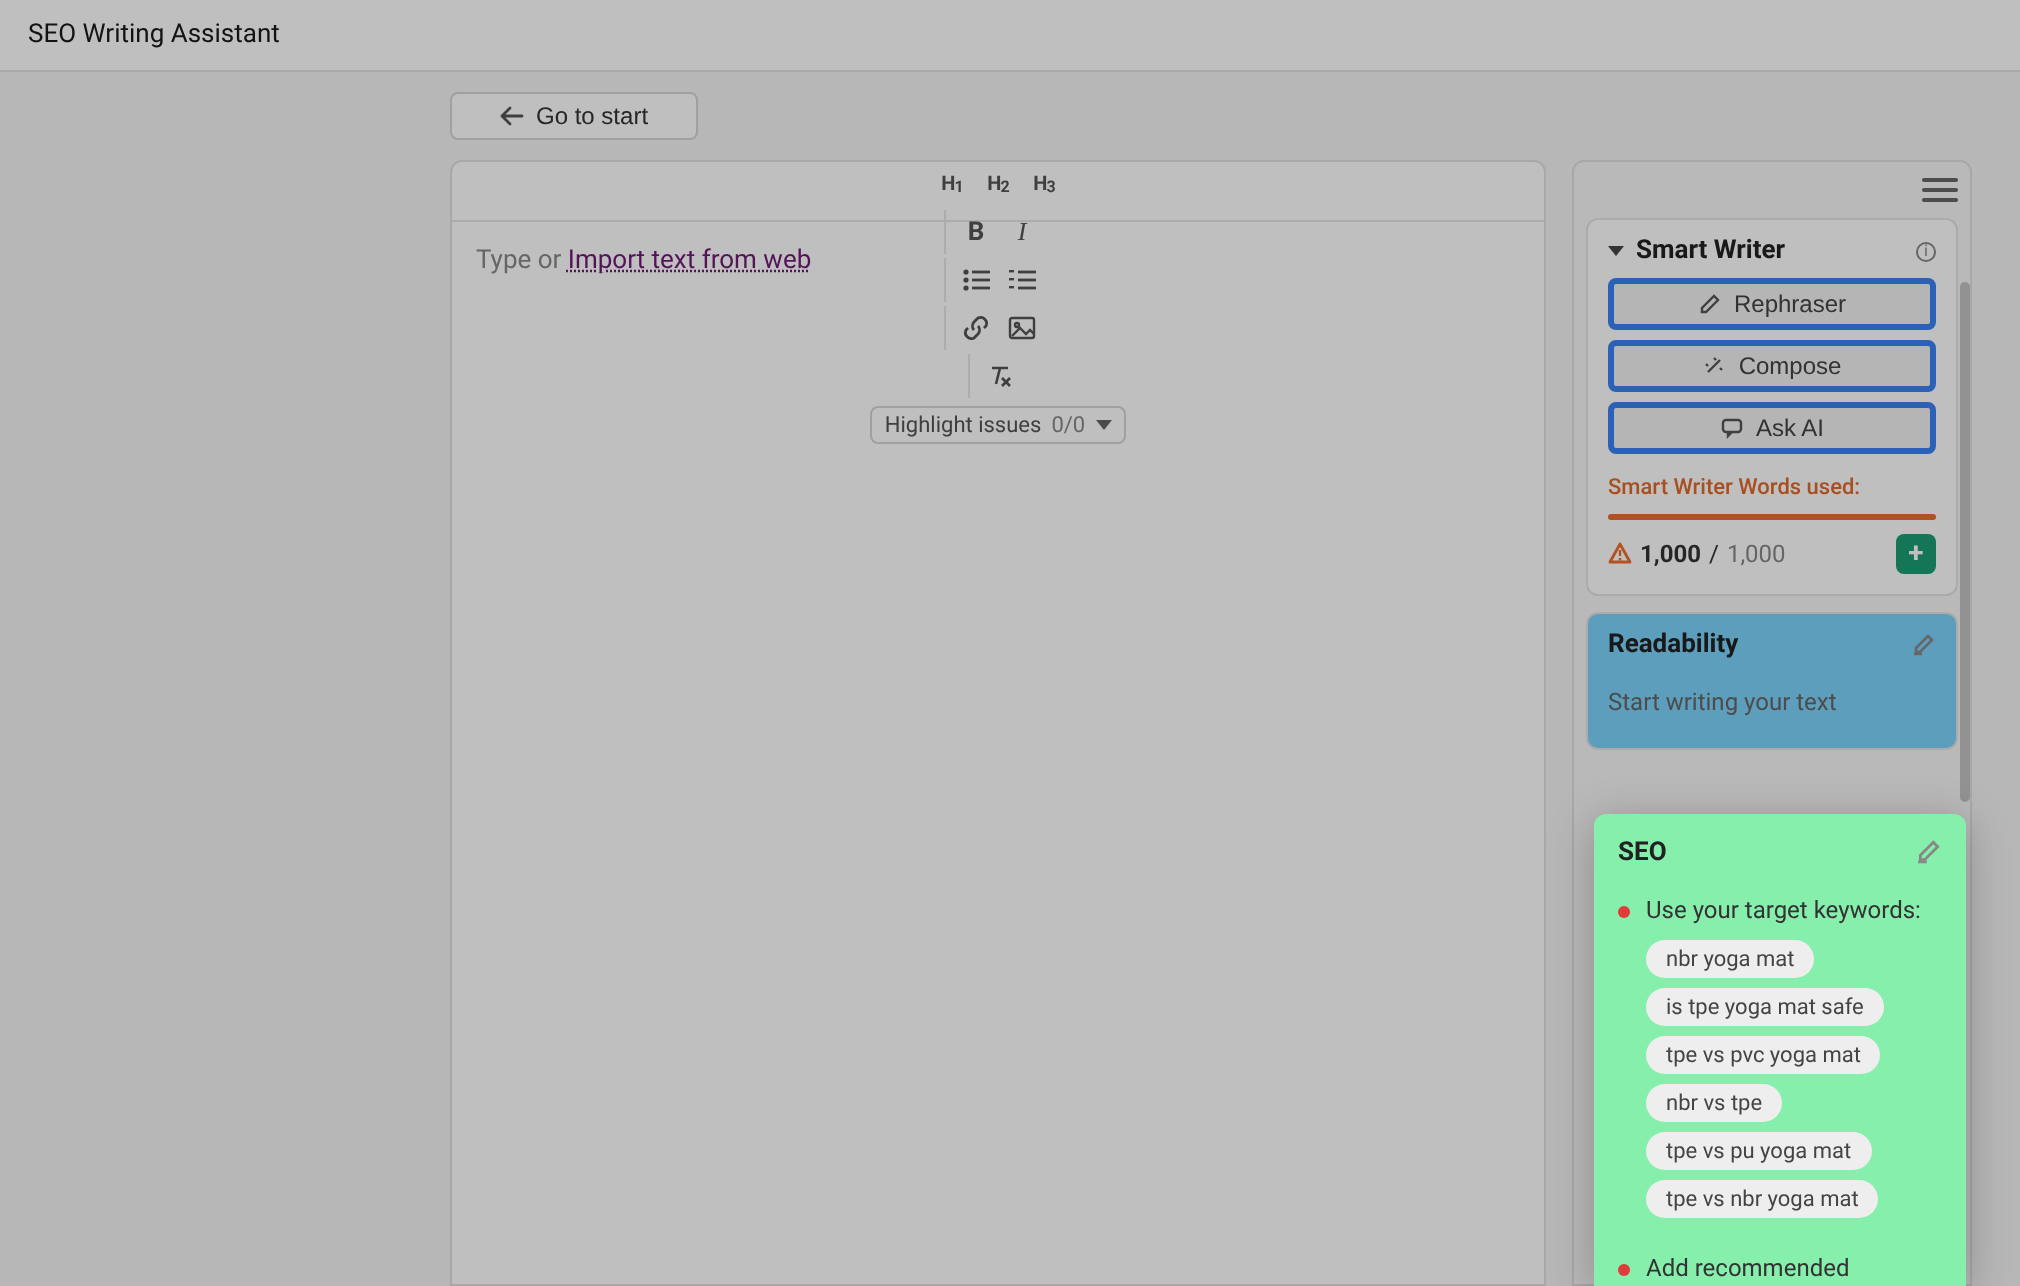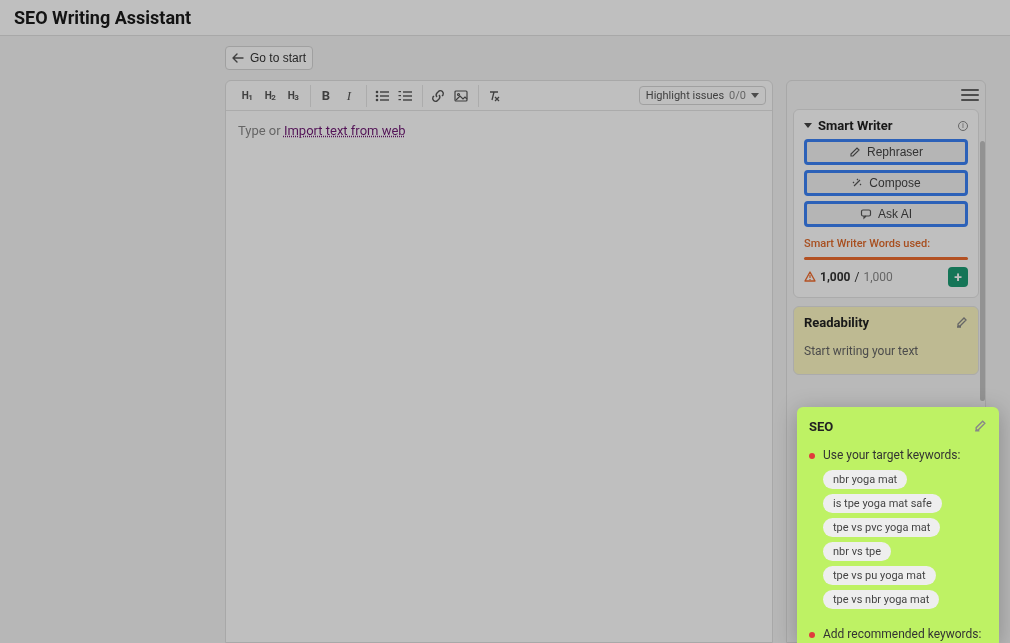--- a/index.html
+++ b/index.html
@@ -22,40 +22,40 @@
   }
   .header {
     height: 36px;
     border-bottom: 1px solid #e0e0e0;
     display: flex;
     align-items: center;
     padding: 0 14px;
     background: #fff;
   }
   .header h1 {
-    font-size: 18px;
-    font-weight: 700;
+    font-size: 13px;
+    font-weight: 400;
     color: #1a1a1a;
   }
   .content-area {
     position: absolute;
     top: 36px;
     left: 0;
     right: 0;
     bottom: 0;
     background: #f4f4f4;
   }
   .go-to-start {
     position: absolute;
     top: 10px;
     left: 225px;
     background: #fff;
     border: 1px solid #d6d6d6;
     border-radius: 4px;
-    padding: 4px 6px;
+    padding: 4px 24px;
     font-size: 12px;
     display: inline-flex;
     align-items: center;
     gap: 6px;
     color: #333;
     cursor: pointer;
   }
   .editor-panel {
     position: absolute;
     top: 44px;
@@ -68,20 +68,21 @@
     display: flex;
     flex-direction: column;
   }
   .toolbar {
     height: 30px;
     border-bottom: 1px solid #e5e5e5;
     display: flex;
     align-items: center;
     padding: 0 6px;
     gap: 2px;
+    flex-direction: column;
   }
   .toolbar-group {
     display: flex;
     align-items: center;
     gap: 1px;
     padding: 0 4px;
   }
   .toolbar-group + .toolbar-group {
     border-left: 1px solid #e6e6e6;
   }
@@ -191,21 +192,21 @@
   }
 
   .card {
     margin: 0 6px 8px 6px;
     background: #fff;
     border: 1px solid #e4e4e4;
     border-radius: 6px;
     padding: 8px 10px 10px 10px;
     position: relative;
   }
-  .card-dim { background: #fef9c3; }
+  .card-dim { background: #7dd3fc; }
   .card-title-row {
     display: flex;
     align-items: center;
     gap: 6px;
     margin-bottom: 6px;
   }
   .card-title {
     font-size: 13px;
     font-weight: 700;
     color: #222;
@@ -296,24 +297,24 @@
   .readability-text {
     font-size: 12px;
     color: #666;
     margin-top: 4px;
   }
 
   
   .seo-card {
     position: absolute;
     left: 797px;
-    width: 202px;
+    width: 186px;
     top: 407px;
     bottom: 0;
-    background: #bef264;
+    background: #86efac;
     border-radius: 6px 6px 0 0;
     box-shadow: 0 4px 22px rgba(0,0,0,0.25);
     padding: 12px 12px 8px 12px;
     z-index: 10;
     overflow: hidden;
   }
   .seo-card .card-title { font-size: 13px; font-weight: 700; }
   .seo-edit {
     position: absolute;
     right: 12px;

